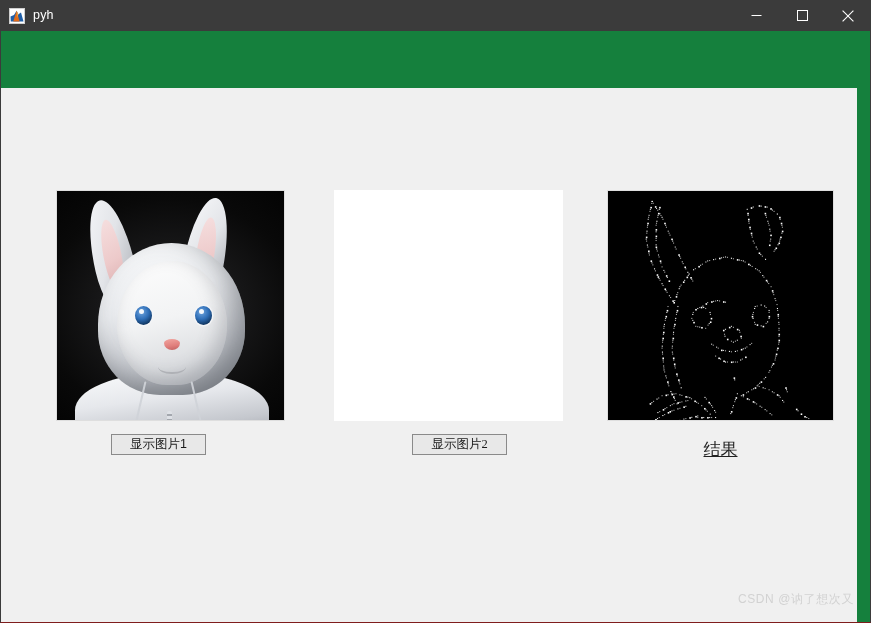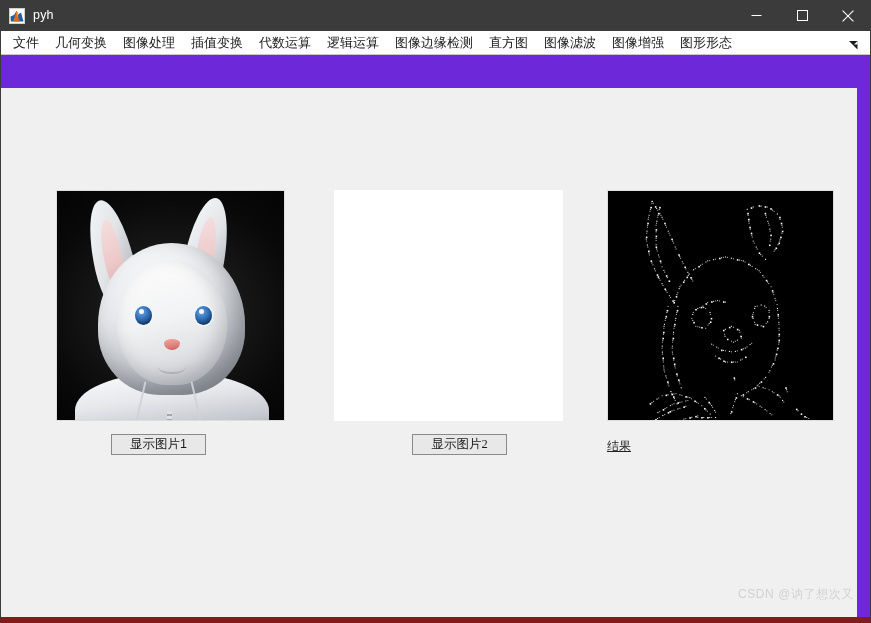--- a/index.html
+++ b/index.html
@@ -8,25 +8,25 @@
     background: #ffffff;
   }
   body {
     font-family: "Liberation Sans", "DejaVu Sans", sans-serif;
   }
   #app-window {
     position: relative;
     width: 871px;
     height: 623px;
     overflow: hidden;
-    background: #6d28d9;
+    background: #15803d;
     box-sizing: border-box;
     border-left: 1px solid #3b3b3b;
     border-right: 1px solid #3b3b3b;
-    border-bottom: 6px solid #7f1d1d;
+    border-bottom: 1px solid #7f1d1d;
   }
 
   
   .titlebar {
     position: absolute;
     left: -1px;
     top: 0;
     width: 871px;
     height: 31px;
     background: #3b3b3b;
@@ -191,21 +191,22 @@
     white-space: nowrap;
   }
   #show-image-1-button { left: 110px; top: 346px; width: 95px; height: 21px; }
   #show-image-2-button { left: 411px; top: 346px; width: 95px; height: 21px; font-family: Liberation Serif, serif; }
 
   #result-label {
     position: absolute;
     left: 606px;
     top: 350px;
     width: 227px;
-    font-size: 12px;
+    text-align: center;
+    font-size: 17px;
     color: #222222;
     white-space: nowrap;
     text-decoration: underline;
   }
 
   #csdn-watermark {
     position: absolute;
     right: 16px;
     bottom: 14px;
     font-size: 12px;
@@ -243,39 +244,20 @@
       </div>
       <div class="win-btn">
         <svg width="12" height="12" viewBox="0 0 12 12">
             <line x1="0.6" y1="0.6" x2="11.4" y2="11.4" stroke="#ffffff" stroke-width="1.1"></line>
             <line x1="11.4" y1="0.6" x2="0.6" y2="11.4" stroke="#ffffff" stroke-width="1.1"></line>
           </svg>
       </div>
     </div>
   </div>
 
-  <div class="menubar">
-    <div class="menu-item">文件</div>
-    <div class="menu-item">几何变换</div>
-    <div class="menu-item">图像处理</div>
-    <div class="menu-item">插值变换</div>
-    <div class="menu-item">代数运算</div>
-    <div class="menu-item">逻辑运算</div>
-    <div class="menu-item">图像边缘检测</div>
-    <div class="menu-item">直方图</div>
-    <div class="menu-item">图像滤波</div>
-    <div class="menu-item">图像增强</div>
-    <div class="menu-item">图形形态</div>
-    <div class="menu-overflow">
-      <svg width="11" height="11" viewBox="0 0 11 11">
-        <path d="M1 1 L9.5 1 L9.5 9.5 Z" fill="#1a1a1a"></path>
-        <path d="M9.5 1 L6 4.6 L9.5 4.6 Z" fill="#ffffff"></path>
-      </svg>
-    </div>
-  </div>
 
   <div class="workarea">
 
     <div class="img-frame" id="image-panel-1">
       <div class="rabbit-scene">
         <div class="r-part ear" id="ear-left">
             <div class="ear-inner"></div>
           </div>
         <div class="r-part ear" id="ear-right">
             <div class="ear-inner"></div>

